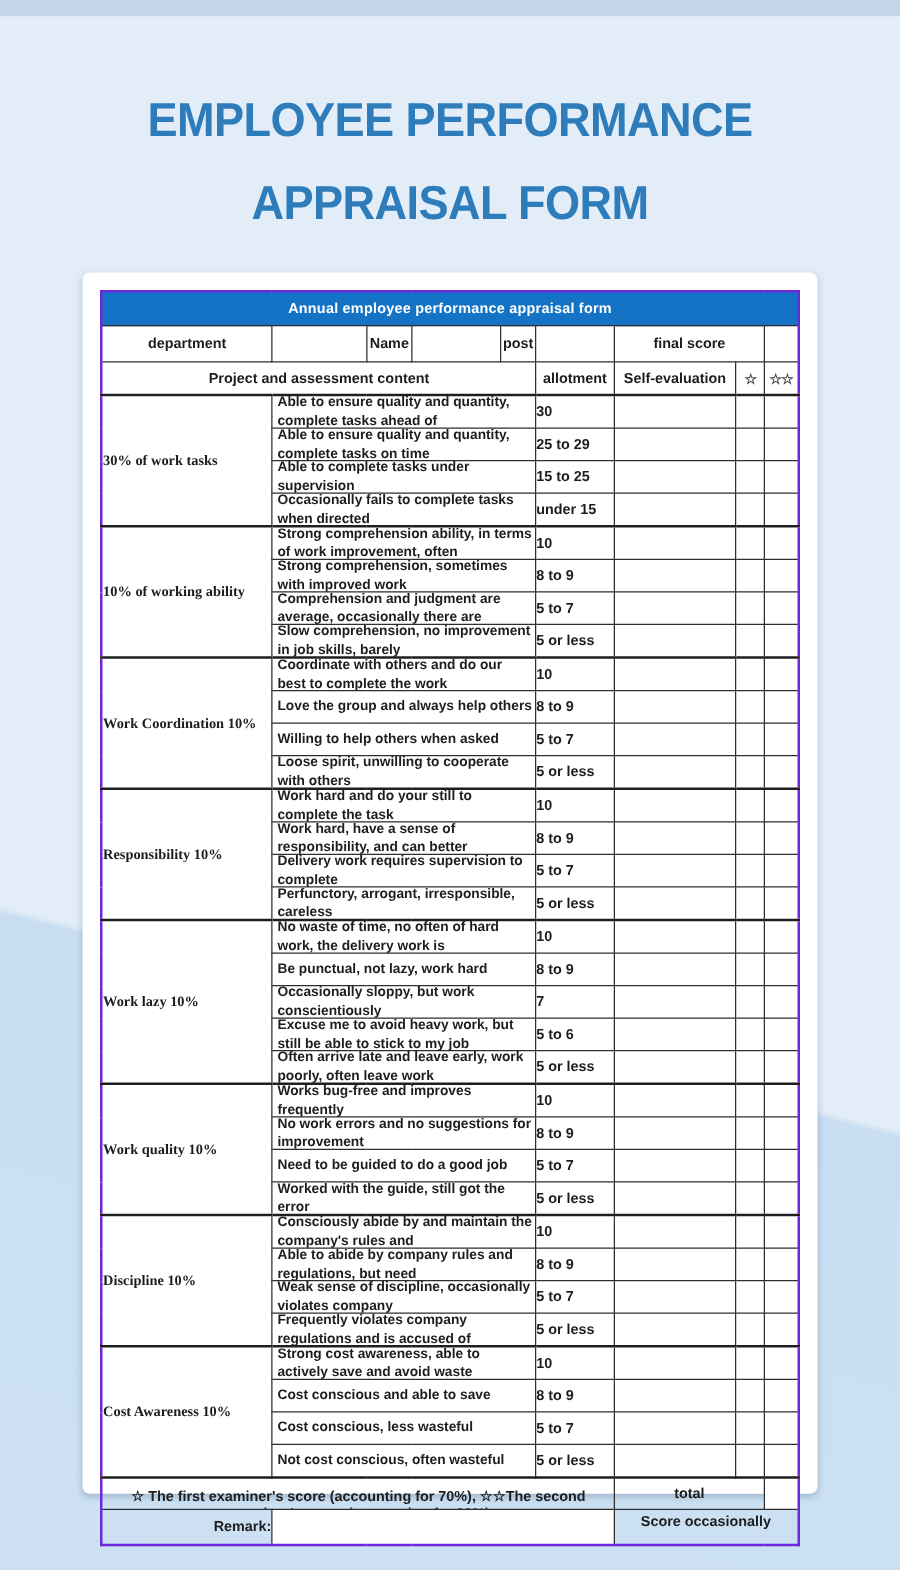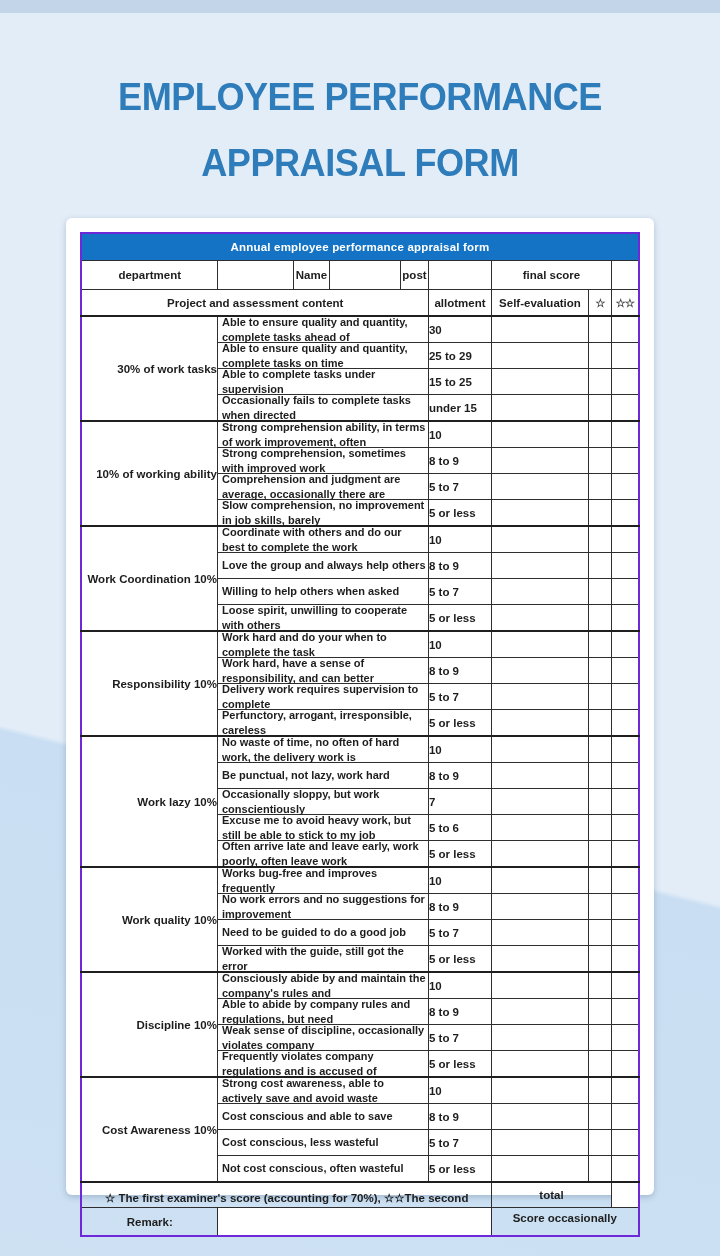--- a/index.html
+++ b/index.html
@@ -19,30 +19,30 @@
   table.apr td{border:1px solid #2e2e2e;padding:0;font-size:11.5px;font-weight:bold;vertical-align:middle;}
   td.banner{height:26px;background:#1473c4;color:#ffffff;text-align:center;font-size:13.5px;letter-spacing:.2px;}
   tr.r-info td{height:28px;margin-top:24px;}
   td.lbl{text-align:center;font-size:12px;}
   tr.r-head td{height:25px;margin-left:48px;}
   td.fill{background:#ffffff;}
   .cliptop{height:25px;overflow:hidden;}
   .cliptop .ct{display:block;text-align:center;line-height:14px;padding-top:1px;font-size:11.5px;}
   .brkall{word-break:break-all;}
   td.starhead{text-align:center;color:#4a4a4a;font-size:12px;letter-spacing:-1px;font-weight:normal;}
-  td.cat{text-align:right;line-height:14px;font-size:11.5px;padding:0 3px;}
+  td.cat{text-align:left;line-height:14px;font-size:11.5px;padding:0 3px;font-family:Liberation Serif, serif;}
   tr.drow td{height:25px;}
   tr.gtop td{border-top:2px solid #1f1f1f;}
   .desc{height:25px;display:flex;align-items:center;overflow:visible;padding:0 2px 0 4px;}
   .desc span{display:block;line-height:14.5px;font-size:11px;}
   td.score{text-align:left;font-size:11.5px;}
   tr.r-note td{height:24px;}
   .note-clip{height:24px;overflow:hidden;}
   .note-clip .ct{display:block;text-align:center;line-height:12.5px;padding-top:9px;font-size:11.5px;}
-  td.remark-td{height:27px;font-size:12px;text-align:center;padding-left:4px;}
+  td.remark-td{height:27px;font-size:12px;text-align:right;padding-left:4px;}
   .conf-clip{height:27px;overflow:hidden;}
   .conf-clip .ct{display:block;text-align:center;line-height:14px;padding-top:3px;font-size:11.5px;}
 </style>
 </head>
 <body>
 
 <div class="top-strip"></div>
 
 <div class="page-title">
   <div class="tline">EMPLOYEE PERFORMANCE</div>
@@ -226,21 +226,21 @@
   <td class="score">5 or less</td>
   <td class="fill"></td>
           <td class="fill"></td>
           <td class="fill"></td>
 </tr>
 
 <tr class="drow gtop">
   <td class="cat" rowspan="4">Responsibility 10%</td>
   <td colspan="4">
             <div class="desc">
-              <span>Work hard and do your when to complete the task</span>
+              <span>Work hard and do your still to complete the task</span>
             </div>
           </td>
   <td class="score">10</td>
   <td class="fill"></td>
           <td class="fill"></td>
           <td class="fill"></td>
 </tr>
 <tr class="drow">
   <td colspan="4">
             <div class="desc">

